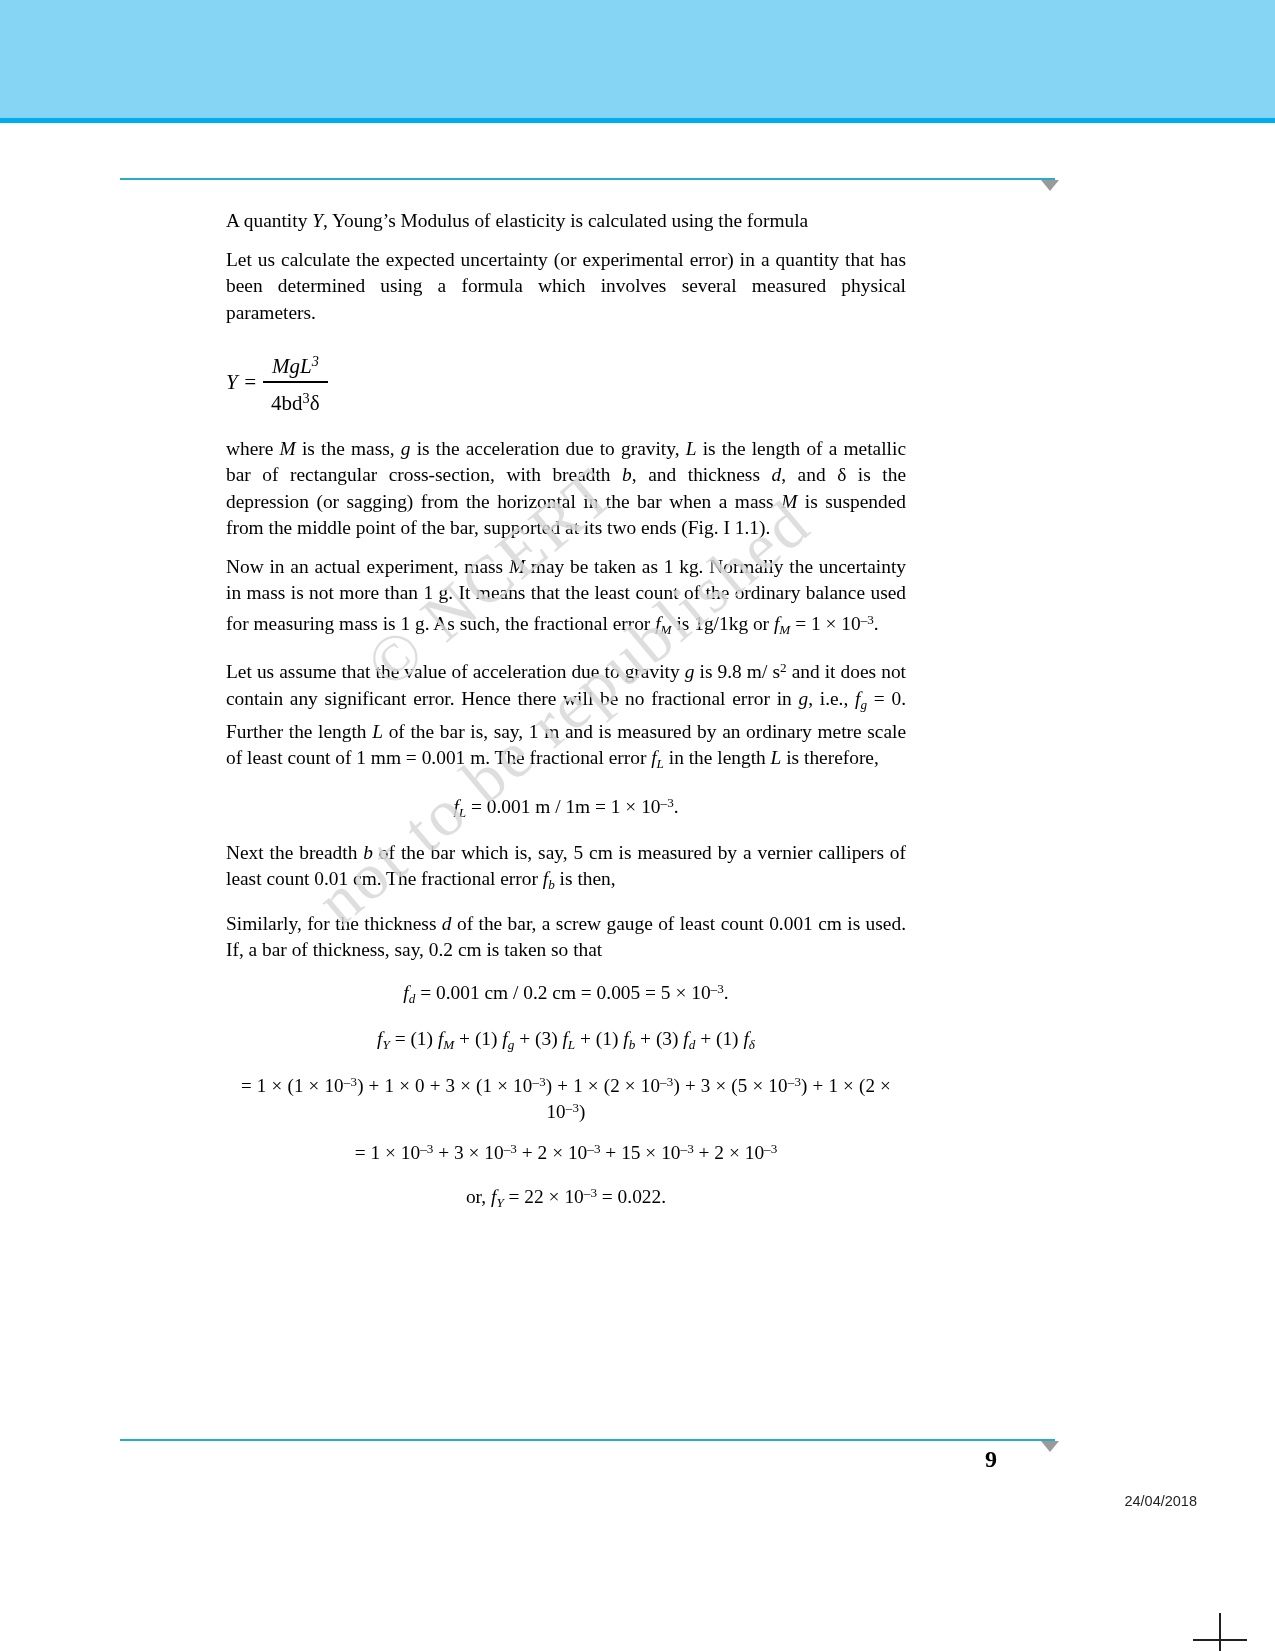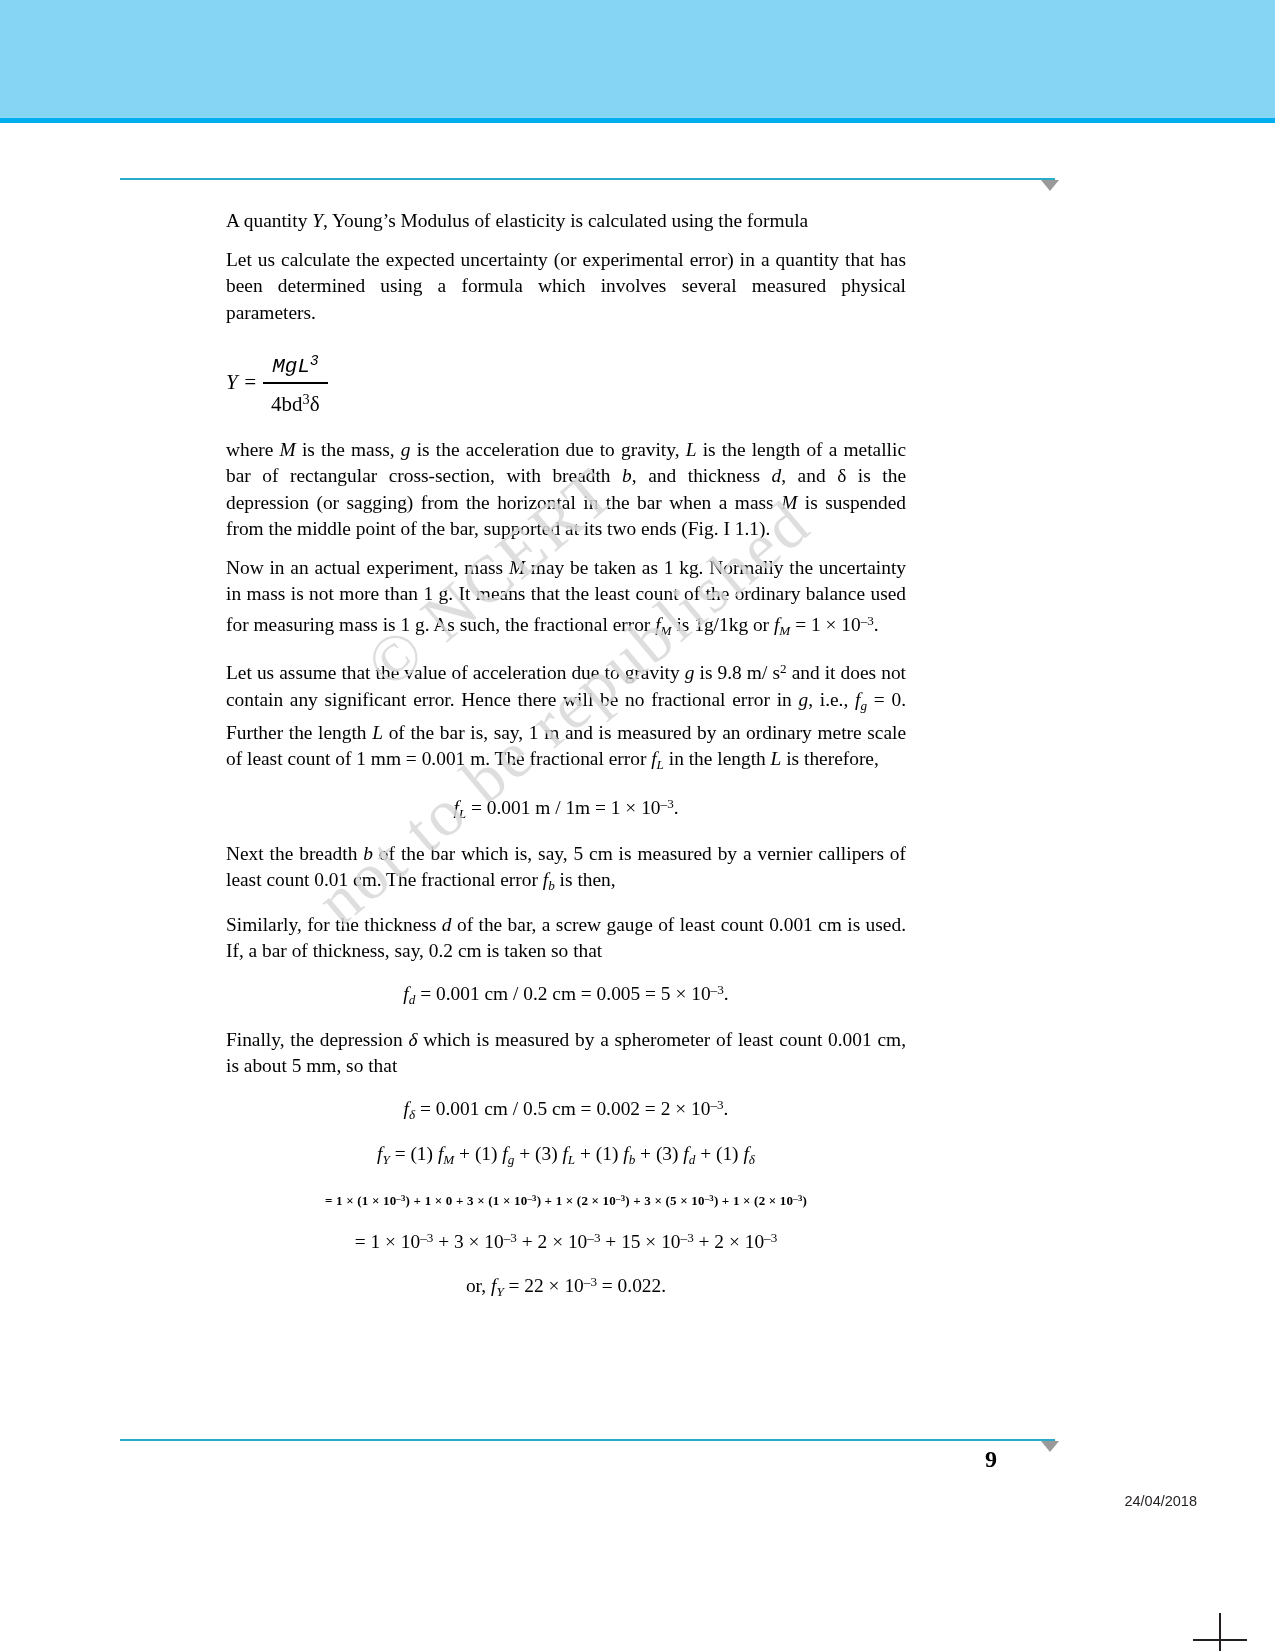--- a/index.html
+++ b/index.html
@@ -120,36 +120,34 @@
   }
   .frac {
     display: inline-flex;
     flex-direction: column;
     align-items: center;
     vertical-align: middle;
   }
   .frac .num {
     padding: 0 8px 2px 8px;
     font-style: italic;
-    font-family: Liberation Mono, monospace;
   }
   .frac .bar {
     width: 100%;
     height: 1.5px;
     background: #000;
   }
   .frac .den {
     padding: 2px 8px 0 8px;
   }
 
   .smallcalc {
-    font-size: 13px;
+    font-size: 19px;
     line-height: 22px;
     letter-spacing: 0.2px;
-    font-weight: bold;
   }
 
   
   .page-number {
     position: absolute;
     left: 985px;
     top: 1446px;
     font-size: 24px;
     font-weight: bold;
     font-family: "Liberation Serif", serif;
@@ -257,28 +255,21 @@
 
   <p>
     Similarly, for the thickness <i>d</i> of the bar, a screw gauge of least count
     0.001 cm is used. If, a bar of thickness, say, 0.2 cm is taken so that
   </p>
 
   <p class="eqline">
     <i>f</i><span class="sub">d</span> = 0.001 cm / 0.2 cm = 0.005 = 5 × 10<span class="sup">–3</span>.
   </p>
 
-  <p>
-    Finally, the depression <i>δ</i> which is measured by a spherometer of least
-    count 0.001 cm, is about 5 mm, so that
-  </p>
-
-  <p class="eqline">
-    <i>f</i><span class="sub">δ</span> = 0.001 cm / 0.5 cm = 0.002 = 2 × 10<span class="sup">–3</span>.
-  </p>
+
 
 
   <p class="eqline">
     <i>f</i><span class="sub">Y</span> = (1) <i>f</i><span class="sub">M</span> + (1) <i>f</i><span class="sub">g</span> + (3) <i>f</i><span class="sub">L</span> + (1) <i>f</i><span class="sub">b</span> + (3) <i>f</i><span class="sub">d</span> + (1) <i>f</i><span class="sub">δ</span>
   </p>
 
   <p class="eqline smallcalc">
     = 1 × (1 × 10<span class="sup">–3</span>) + 1 × 0 + 3 × (1 × 10<span class="sup">–3</span>) + 1 × (2 × 10<span class="sup">–3</span>) + 3 × (5 × 10<span class="sup">–3</span>) + 1 × (2 × 10<span class="sup">–3</span>)
   </p>
 

